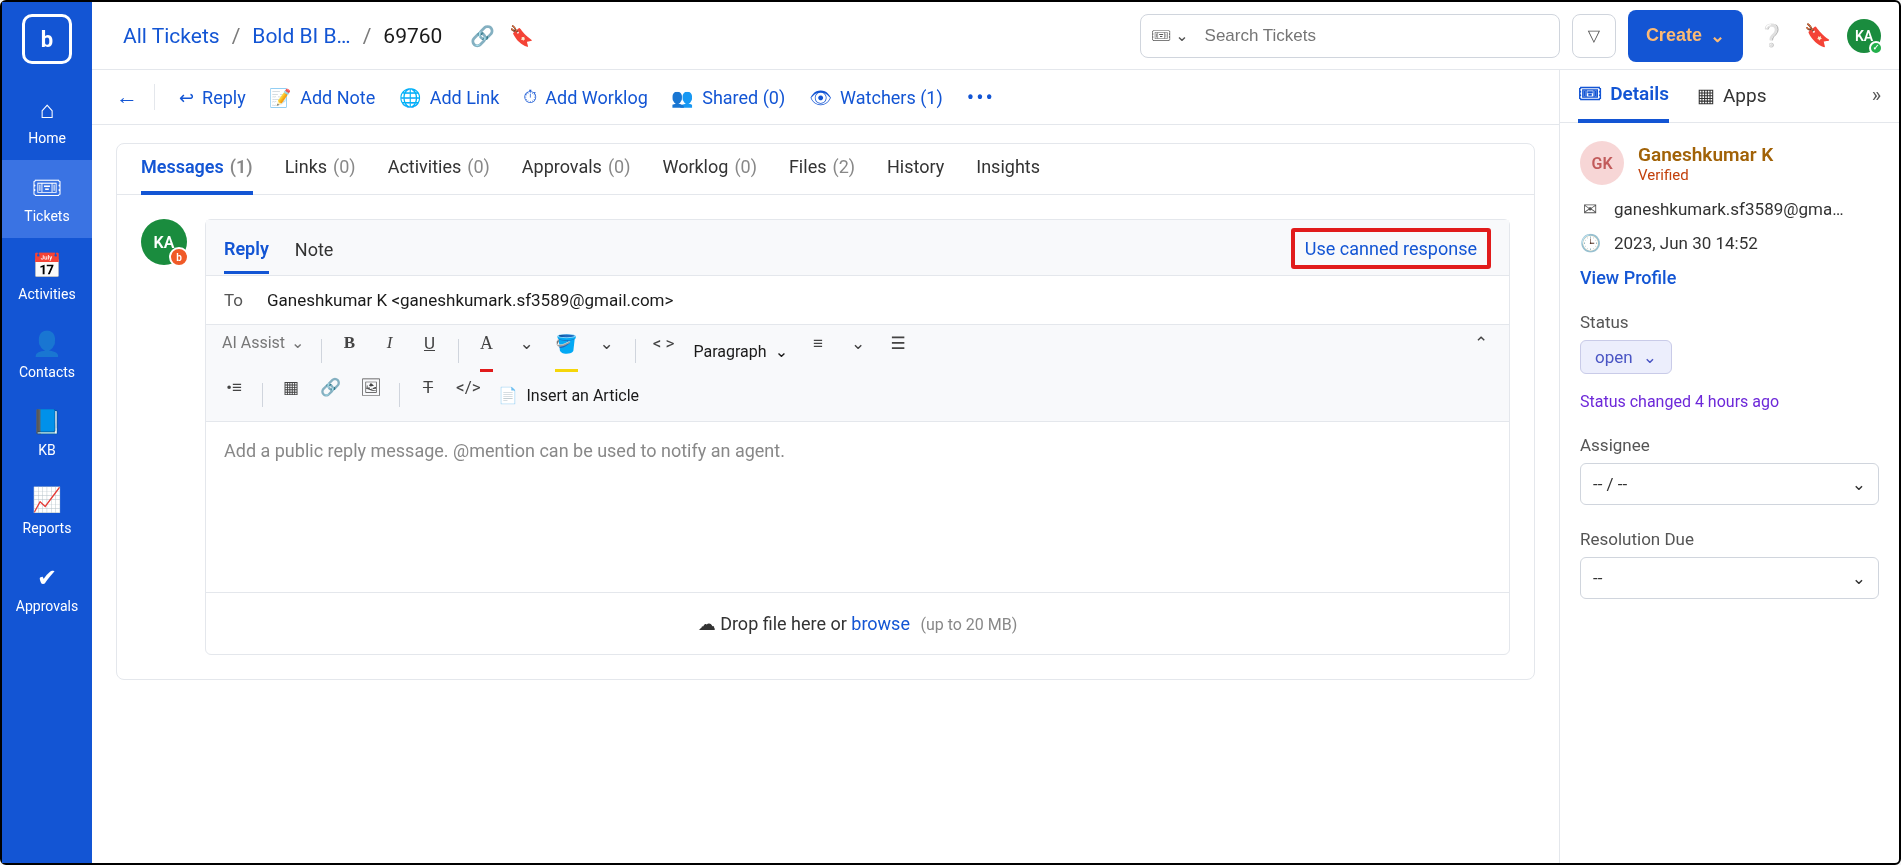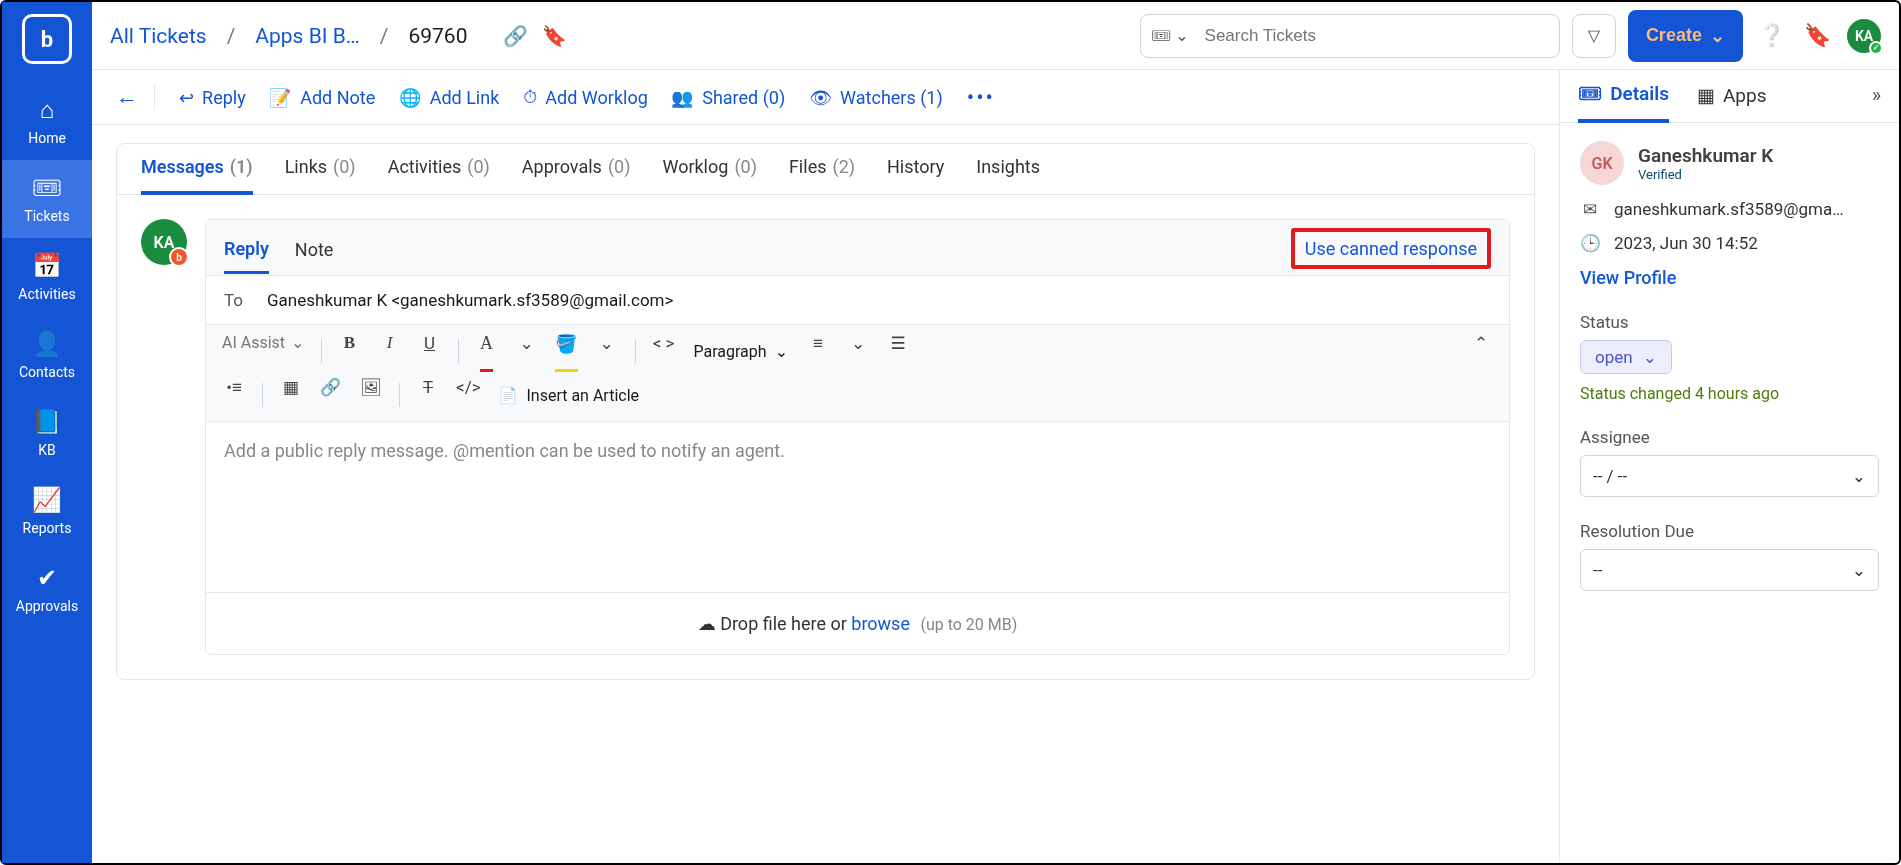--- a/index.html
+++ b/index.html
@@ -6,21 +6,21 @@
 body { font-family: -apple-system, BlinkMacSystemFont, "Segoe UI", Roboto, sans-serif; background: #f5f5f5; color: #1a1a1a; overflow: hidden; }
 .app { display: flex; height: 100vh; width: 100vw; background: #fff; border: 2px solid #000; border-radius: 6px; }
 .sidebar-left { width: 90px; background: #1355d4; display: flex; flex-direction: column; align-items: center; padding-top: 12px; color: #fff; }
 .logo-box { width: 50px; height: 50px; border: 3px solid #fff; border-radius: 10px; display: flex; align-items: center; justify-content: center; margin-bottom: 18px; }
 .logo-inner { font-weight: 700; font-size: 22px; color: #fff; }
 .nav-item { width: 100%; display: flex; flex-direction: column; align-items: center; padding: 14px 0; cursor: pointer; font-size: 14px; }
 .nav-item.active { background: #3a73e3; }
 .nav-icon { font-size: 24px; margin-bottom: 6px; }
 .main { flex: 1; display: flex; flex-direction: column; overflow: hidden; }
 .topbar { display: flex; align-items: center; padding: 8px 18px; border-bottom: 1px solid #e4e7ec; height: 68px; }
-.breadcrumb { display: flex; align-items: flex-start; gap: 20px; font-size: 21px; }
+.breadcrumb { display: flex; align-items: flex-start; gap: 12px; font-size: 21px; margin-left: 13px; }
 .bc-link { color: #1355d4; cursor: pointer; }
 .bc-sep { color: #7a7a7a; }
 .bc-text { color: #1a1a1a; }
 .bc-icons { display: flex; gap: 14px; margin-left: 16px; color: #555; }
 .bc-icons span { cursor: pointer; font-size: 20px; }
 .topbar-right { margin-left: auto; display: flex; align-items: center; gap: 12px; }
 .search-wrap { display: flex; align-items: center; border: 1px solid #d0d5dd; border-radius: 8px; height: 44px; width: 420px; padding: 0 10px; }
 .search-prefix { display: flex; align-items: center; gap: 4px; color: #555; font-size: 16px; padding-right: 8px; border-right: none; }
 .search-input { border: none; outline: none; flex: 1; font-size: 17px; padding-left: 8px; }
 .filter-btn { width: 44px; height: 44px; border: 1px solid #d0d5dd; border-radius: 8px; display: flex; align-items: center; justify-content: center; cursor: pointer; color: #555; }
@@ -66,30 +66,30 @@
 .drop-zone .browse { color: #1355d4; cursor: pointer; }
 .drop-zone .limit { color: #888; font-size: 16px; margin-left: 6px; }
 .right-panel { width: 340px; border-left: 1px solid #e4e7ec; display: flex; flex-direction: column; overflow-y: auto; }
 .rp-tabs { display: flex; align-items: center; padding: 12px 18px 0; gap: 28px; border-bottom: 1px solid #e4e7ec; }
 .rp-tab { display: flex; align-items: center; gap: 8px; padding-bottom: 14px; font-size: 19px; color: #333; cursor: pointer; }
 .rp-tab.active { color: #1355d4; font-weight: 600; border-bottom: 4px solid #1355d4; margin-bottom: -1px; }
 .rp-expand { margin-left: auto; color: #555; font-size: 20px; cursor: pointer; padding-bottom: 14px; }
 .rp-body { padding: 18px 20px; display: flex; flex-direction: column; gap: 14px; }
 .contact-row { display: flex; align-items: center; gap: 14px; }
 .contact-av { width: 44px; height: 44px; border-radius: 50%; background: #f7d6d6; color: #c25b5b; display: flex; align-items: center; justify-content: center; font-weight: 600; font-size: 16px; }
-.contact-name { color: #404040; font-size: 19px; font-weight: 600; cursor: pointer; }
-.verified { color: #0c4a6e; font-size: 13px; }
+.contact-name { color: #a16207; font-size: 19px; font-weight: 600; cursor: pointer; }
+.verified { color: #c2410c; font-size: 15px; }
 .info-row { display: flex; align-items: center; gap: 14px; color: #333; font-size: 17px; }
 .info-icon { color: #555; width: 20px; text-align: center; }
 .email-trunc { overflow: hidden; text-overflow: ellipsis; white-space: nowrap; max-width: 240px; }
 .view-profile { color: #1355d4; font-size: 18px; font-weight: 500; cursor: pointer; }
 .field-block { margin-top: 10px; }
 .field-label { color: #555; font-size: 17px; margin-bottom: 8px; }
 .status-pill { display: inline-flex; align-items: center; gap: 10px; background: #eceefc; border: 1px solid #c9cbe8; color: #4a55c4; padding: 6px 14px; border-radius: 6px; font-size: 17px; cursor: pointer; }
-.status-note { color: #4d7c0f; font-size: 16px; margin-top: 10px; }
+.status-note { color: #6d28d9; font-size: 16px; margin-top: 18px; }
 .select-box { border: 1px solid #d0d5dd; border-radius: 6px; padding: 10px 12px; display: flex; justify-content: space-between; align-items: center; font-size: 17px; color: #333; cursor: pointer; }
 </style>
 </head>
 <body>
 
 <div class="app">
   <div class="sidebar-left">
     <div class="logo-box">
         <span class="logo-inner">b</span>
       </div>
@@ -121,21 +121,21 @@
         <span class="nav-icon">✔</span>
         <span>Approvals</span>
       </div>
   </div>
 
   <div class="main">
     <div class="topbar">
       <div class="breadcrumb">
         <span class="bc-link">All Tickets</span>
         <span class="bc-sep">/</span>
-        <span class="bc-link">Apps BI B…</span>
+        <span class="bc-link">Bold BI B…</span>
         <span class="bc-sep">/</span>
         <span class="bc-text">69760</span>
         <div class="bc-icons">
           <span>🔗</span>
           <span>🔖</span>
         </div>
       </div>
       <div class="topbar-right">
         <div class="search-wrap">
           <span class="search-prefix">🎟 ⌄</span>

